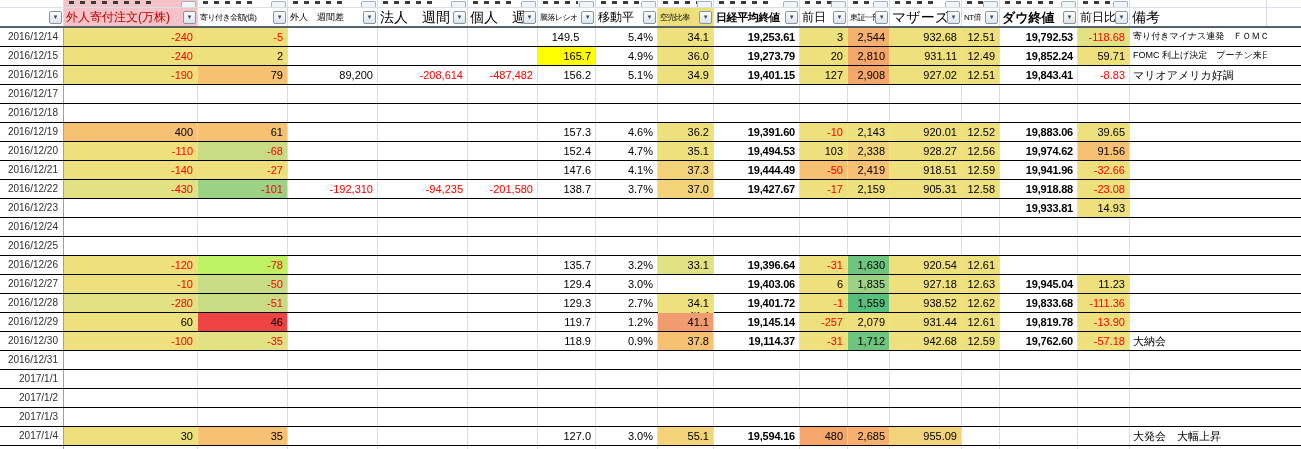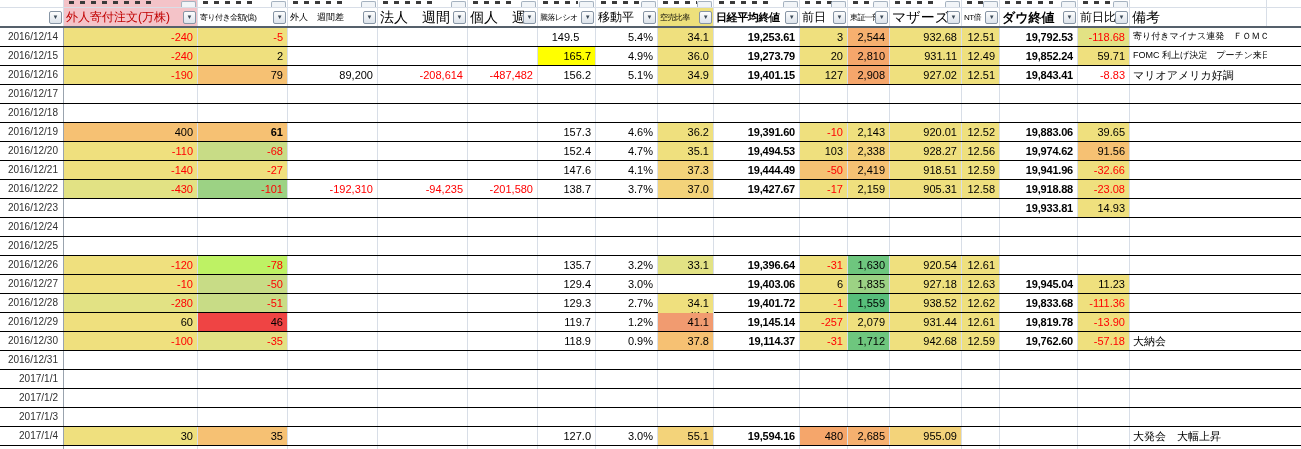--- a/index.html
+++ b/index.html
@@ -219,21 +219,21 @@
         <div class="cell" style="width: 42px;"></div>
         <div class="cell" style="width: 72px;"></div>
         <div class="cell" style="width: 38px;"></div>
         <div class="cell" style="width: 78px;"></div>
         <div class="cell" style="width: 52px;"></div>
         <div class="cell remark" style="width: 137px;"></div>
       </div>
       <div class="row">
         <div class="cell datec" style="width: 64px;">2016/12/19</div>
         <div class="cell" style="width: 134px; background: rgb(246, 193, 115);">400</div>
-        <div class="cell" style="width: 90px; background: rgb(246, 193, 115); font-weight: bold;">61</div>
+        <div class="cell" style="width: 90px; background: rgb(246, 193, 115);">61</div>
         <div class="cell" style="width: 90px;"></div>
         <div class="cell" style="width: 90px;"></div>
         <div class="cell" style="width: 70px;"></div>
         <div class="cell" style="width: 58px;">157.3</div>
         <div class="cell" style="width: 62px;">4.6%</div>
         <div class="cell" style="width: 56px; background: rgb(239, 224, 126);">36.2</div>
         <div class="cell bold" style="width: 86px;">19,391.60</div>
         <div class="cell neg" style="width: 48px; background: rgb(239, 224, 126);">-10</div>
         <div class="cell" style="width: 42px; background: rgb(239, 224, 126);">2,143</div>
         <div class="cell" style="width: 72px; background: rgb(239, 224, 126);">920.01</div>

